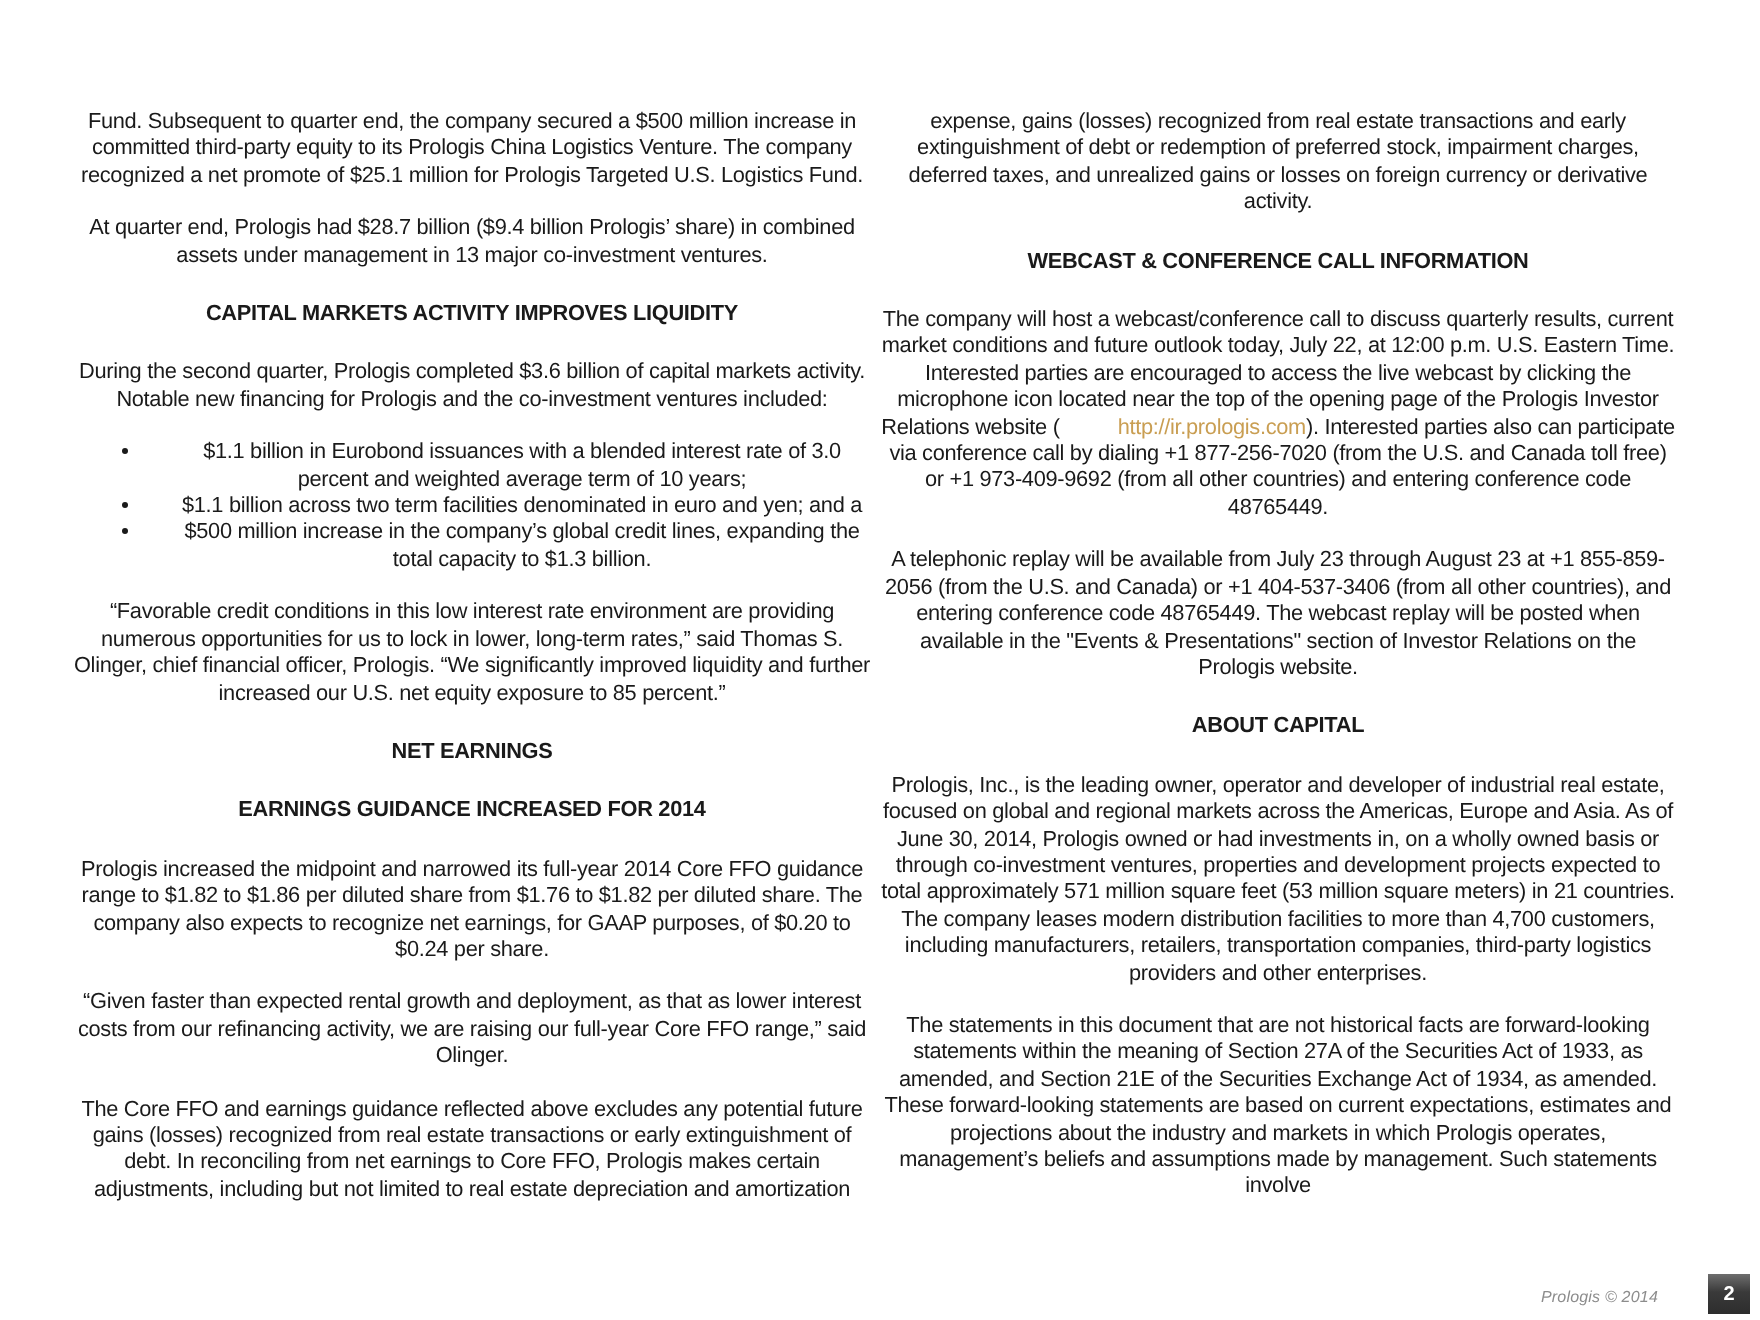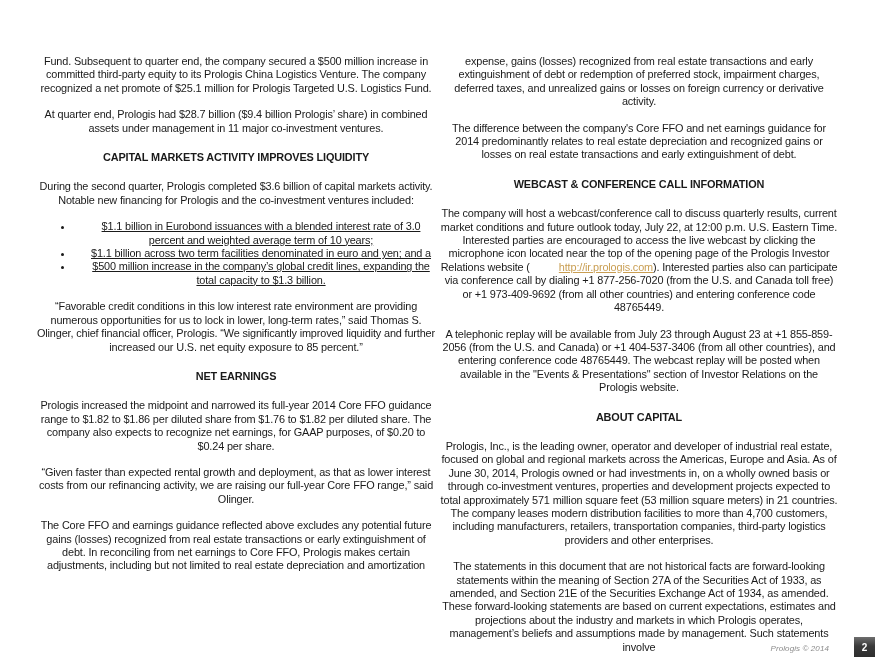--- a/index.html
+++ b/index.html
@@ -37,25 +37,23 @@
     line-height: 13.4px;
   }
   ul.bullets {
     margin: 0 0 13px 0;
     padding-left: 40px;
   }
   ul.bullets li {
     margin: 0;
     padding-left: 10px;
     line-height: 13.4px;
-    text-decoration: underline;
   }
   a.link {
     color: #c99e52;
-    text-decoration: underline;
     cursor: pointer;
     margin-left: 29px;
   }
   .copyright {
     position: absolute;
     right: 51px;
     bottom: 7px;
     font-size: 8px;
     color: #8c8c8c;
     letter-spacing: 0.1px;
@@ -74,38 +72,38 @@
     display: flex;
     align-items: center;
     justify-content: center;
   }
 </style>
 </head>
 <body>
 
 <div class="col col-left">
   <p>Fund. Subsequent to quarter end, the company secured a $500 million increase in committed third-party equity to its Prologis China Logistics Venture. The company recognized a net promote of $25.1 million for Prologis Targeted U.S. Logistics Fund.</p>
-  <p>At quarter end, Prologis had $28.7 billion ($9.4 billion Prologis’ share) in combined assets under management in 11 major co-investment ventures.</p>
+  <p>At quarter end, Prologis had $28.7 billion ($9.4 billion Prologis’ share) in combined assets under management in 13 major co-investment ventures.</p>
   <h3 class="sec">CAPITAL MARKETS ACTIVITY IMPROVES LIQUIDITY</h3>
   <p>During the second quarter, Prologis completed $3.6 billion of capital markets activity. Notable new financing for Prologis and the co-investment ventures included:</p>
   <ul class="bullets">
     <li>$1.1 billion in Eurobond issuances with a blended interest rate of 3.0 percent and weighted average term of 10 years;</li>
     <li>$1.1 billion across two term facilities denominated in euro and yen; and a</li>
     <li>$500 million increase in the company’s global credit lines, expanding the total capacity to $1.3 billion.</li>
   </ul>
   <p>“Favorable credit conditions in this low interest rate environment are providing numerous opportunities for us to lock in lower, long-term rates,” said Thomas S. Olinger, chief financial officer, Prologis. “We significantly improved liquidity and further increased our U.S. net equity exposure to 85 percent.”</p>
   <h3 class="sec">NET EARNINGS</h3>
+  <h3 class="sec">EARNINGS GUIDANCE INCREASED FOR 2014</h3>
   <p>Prologis increased the midpoint and narrowed its full-year 2014 Core FFO guidance range to $1.82 to $1.86 per diluted share from $1.76 to $1.82 per diluted share. The company also expects to recognize net earnings, for GAAP purposes, of $0.20 to $0.24 per share.</p>
   <p>“Given faster than expected rental growth and deployment, as that as lower interest costs from our refinancing activity, we are raising our full-year Core FFO range,” said Olinger.</p>
   <p>The Core FFO and earnings guidance reflected above excludes any potential future gains (losses) recognized from real estate transactions or early extinguishment of debt. In reconciling from net earnings to Core FFO, Prologis makes certain adjustments, including but not limited to real estate depreciation and amortization</p>
 </div>
 
 <div class="col col-right">
   <p>expense, gains (losses) recognized from real estate transactions and early extinguishment of debt or redemption of preferred stock, impairment charges, deferred taxes, and unrealized gains or losses on foreign currency or derivative activity.</p>
-  <p>The difference between the company's Core FFO and net earnings guidance for 2014 predominantly relates to real estate depreciation and recognized gains or losses on real estate transactions and early extinguishment of debt.</p>
   <h3 class="sec">WEBCAST &amp; CONFERENCE CALL INFORMATION</h3>
   <p><span>The company will host a webcast/conference call to discuss quarterly results, current market conditions and future outlook today, July 22, at 12:00 p.m. U.S. Eastern Time. Interested parties are encouraged to access the live webcast by clicking the microphone icon located near the top of the opening page of the Prologis Investor Relations website (</span><a class="link">http://ir.prologis.com</a><span>). Interested parties also can participate via conference call by dialing +1 877-256-7020 (from the U.S. and Canada toll free) or +1 973-409-9692 (from all other countries) and entering conference code 48765449.</span></p>
   <p>A telephonic replay will be available from July 23 through August 23 at +1 855-859-2056 (from the U.S. and Canada) or +1 404-537-3406 (from all other countries), and entering conference code 48765449. The webcast replay will be posted when available in the "Events &amp; Presentations" section of Investor Relations on the Prologis website.</p>
   <h3 class="sec">ABOUT CAPITAL</h3>
   <p>Prologis, Inc., is the leading owner, operator and developer of industrial real estate, focused on global and regional markets across the Americas, Europe and Asia. As of June 30, 2014, Prologis owned or had investments in, on a wholly owned basis or through co-investment ventures, properties and development projects expected to total approximately 571 million square feet (53 million square meters) in 21 countries. The company leases modern distribution facilities to more than 4,700 customers, including manufacturers, retailers, transportation companies, third-party logistics providers and other enterprises.</p>
   <p>The statements in this document that are not historical facts are forward-looking statements within the meaning of Section 27A of the Securities Act of 1933, as amended, and Section 21E of the Securities Exchange Act of 1934, as amended. These forward-looking statements are based on current expectations, estimates and projections about the industry and markets in which Prologis operates, management’s beliefs and assumptions made by management.  Such statements involve</p>
 </div>
 
 <div class="copyright">Prologis © 2014</div>
 <div class="pagebox">2</div>

